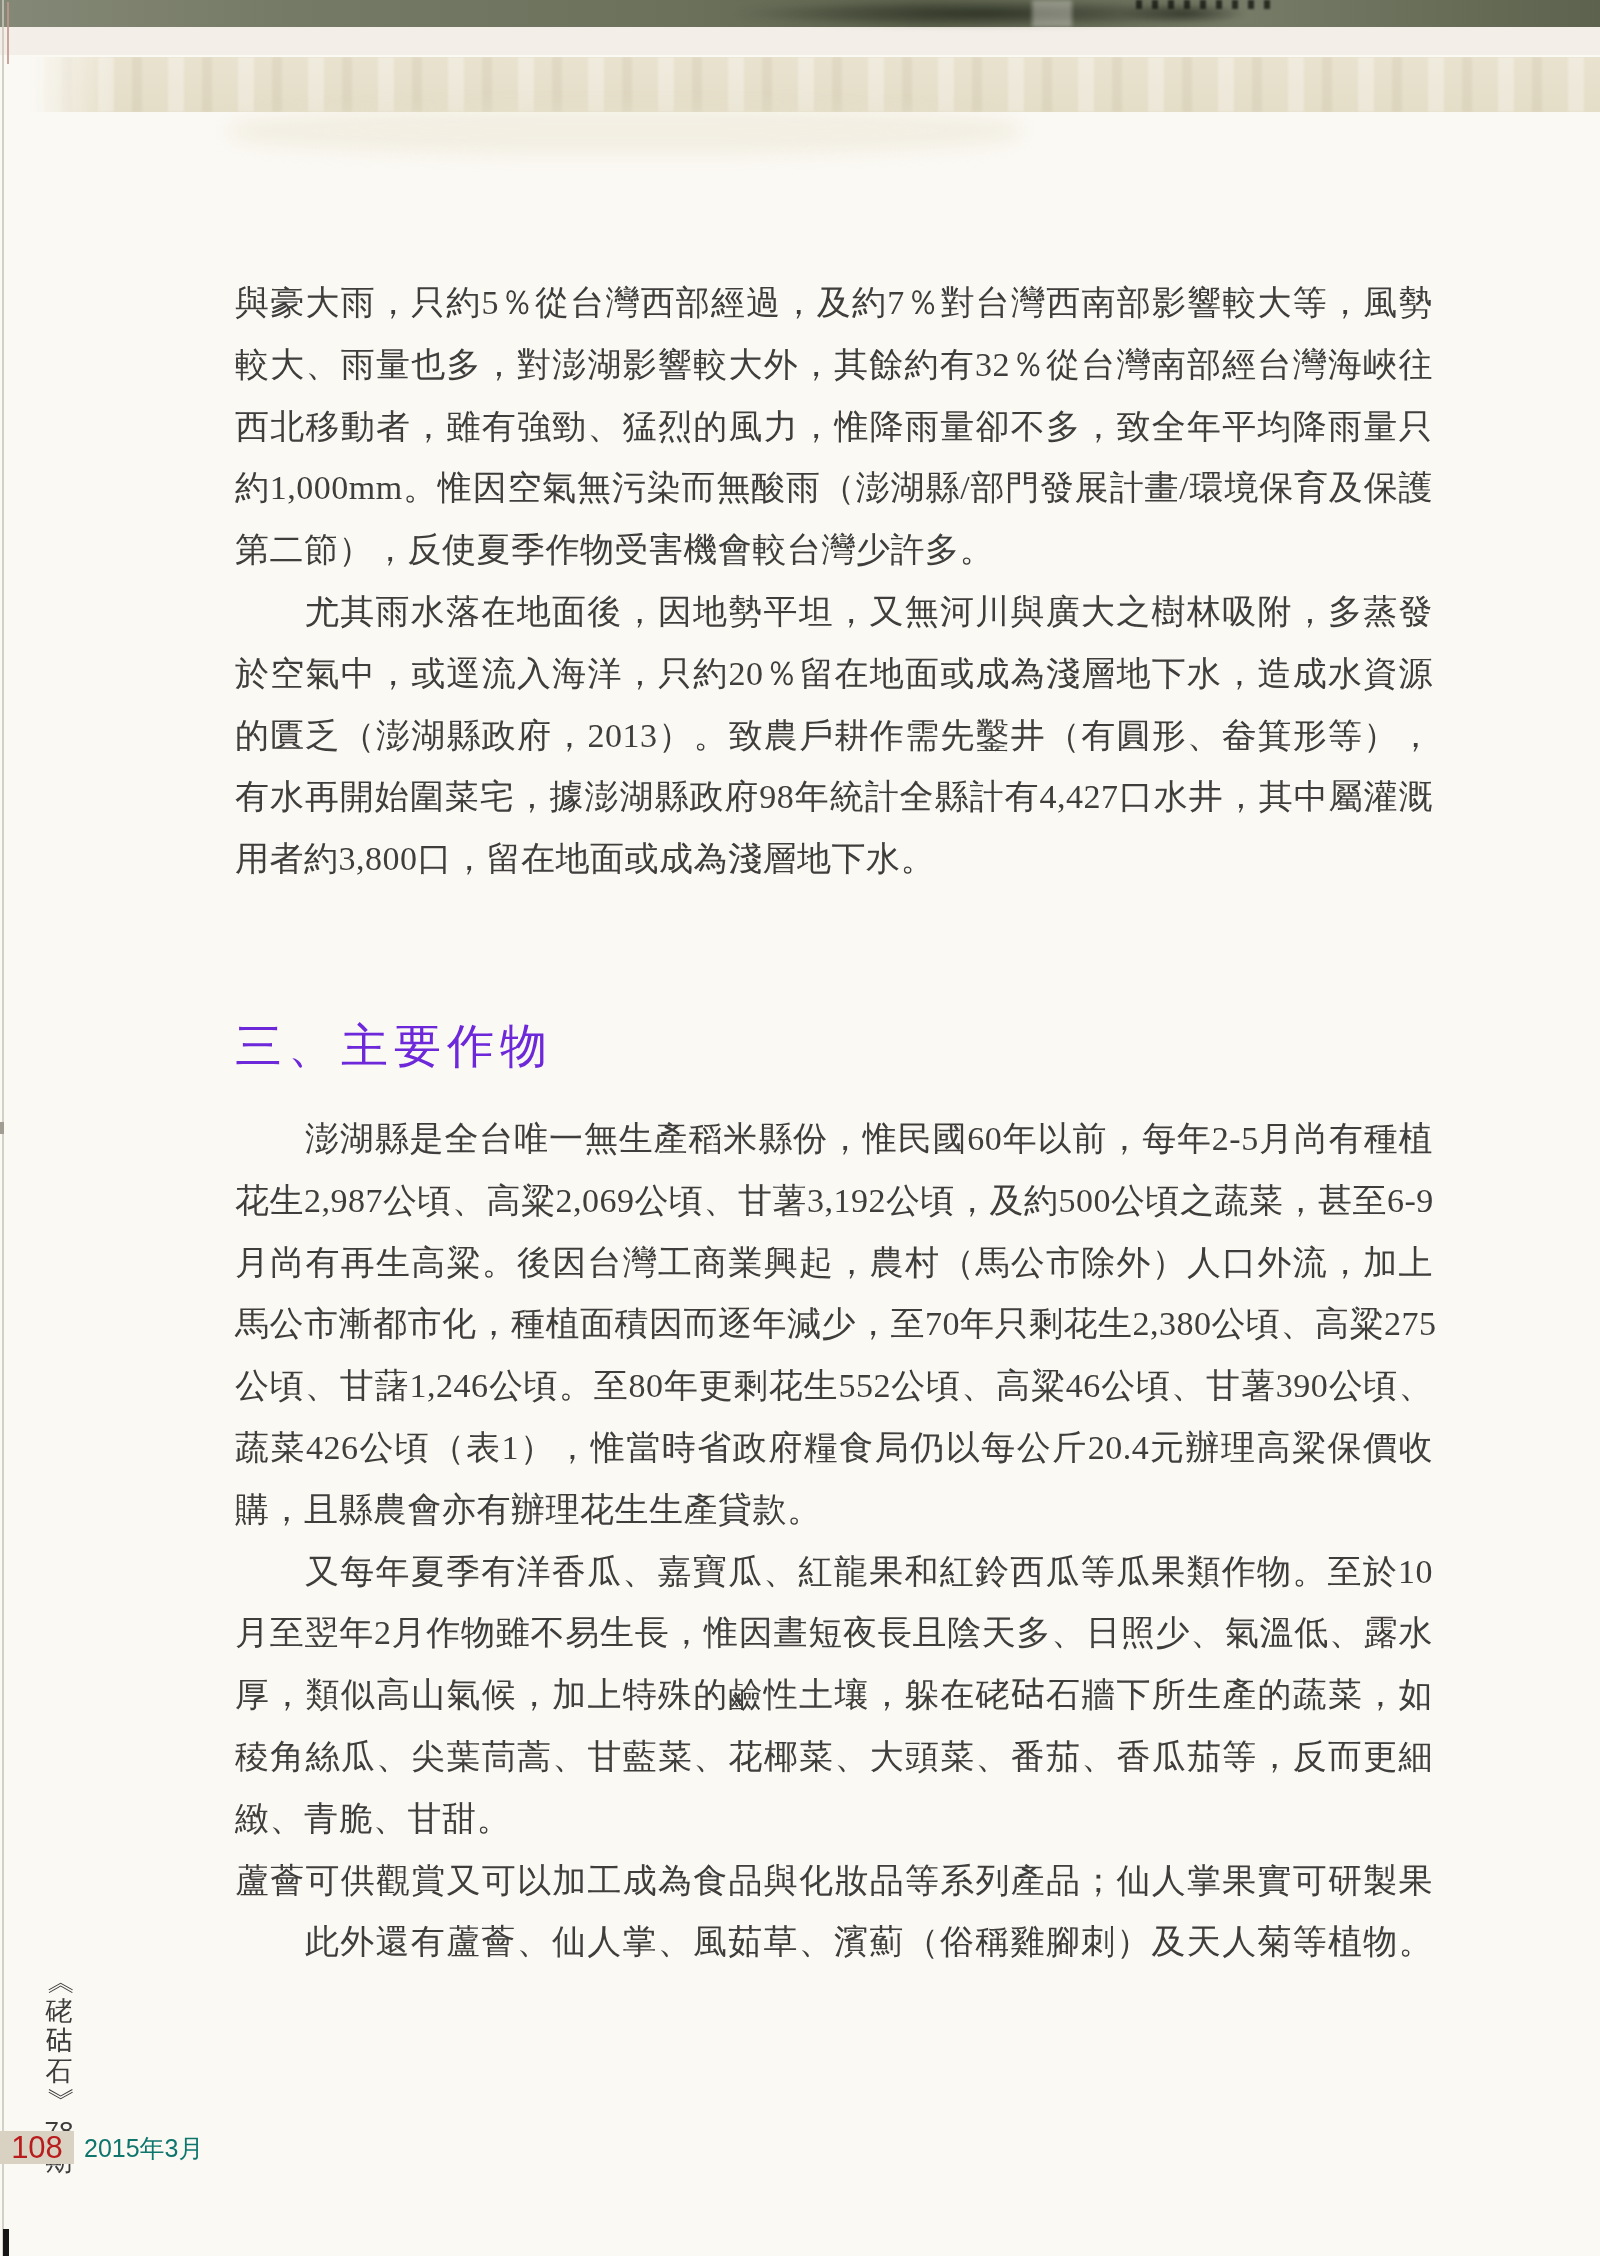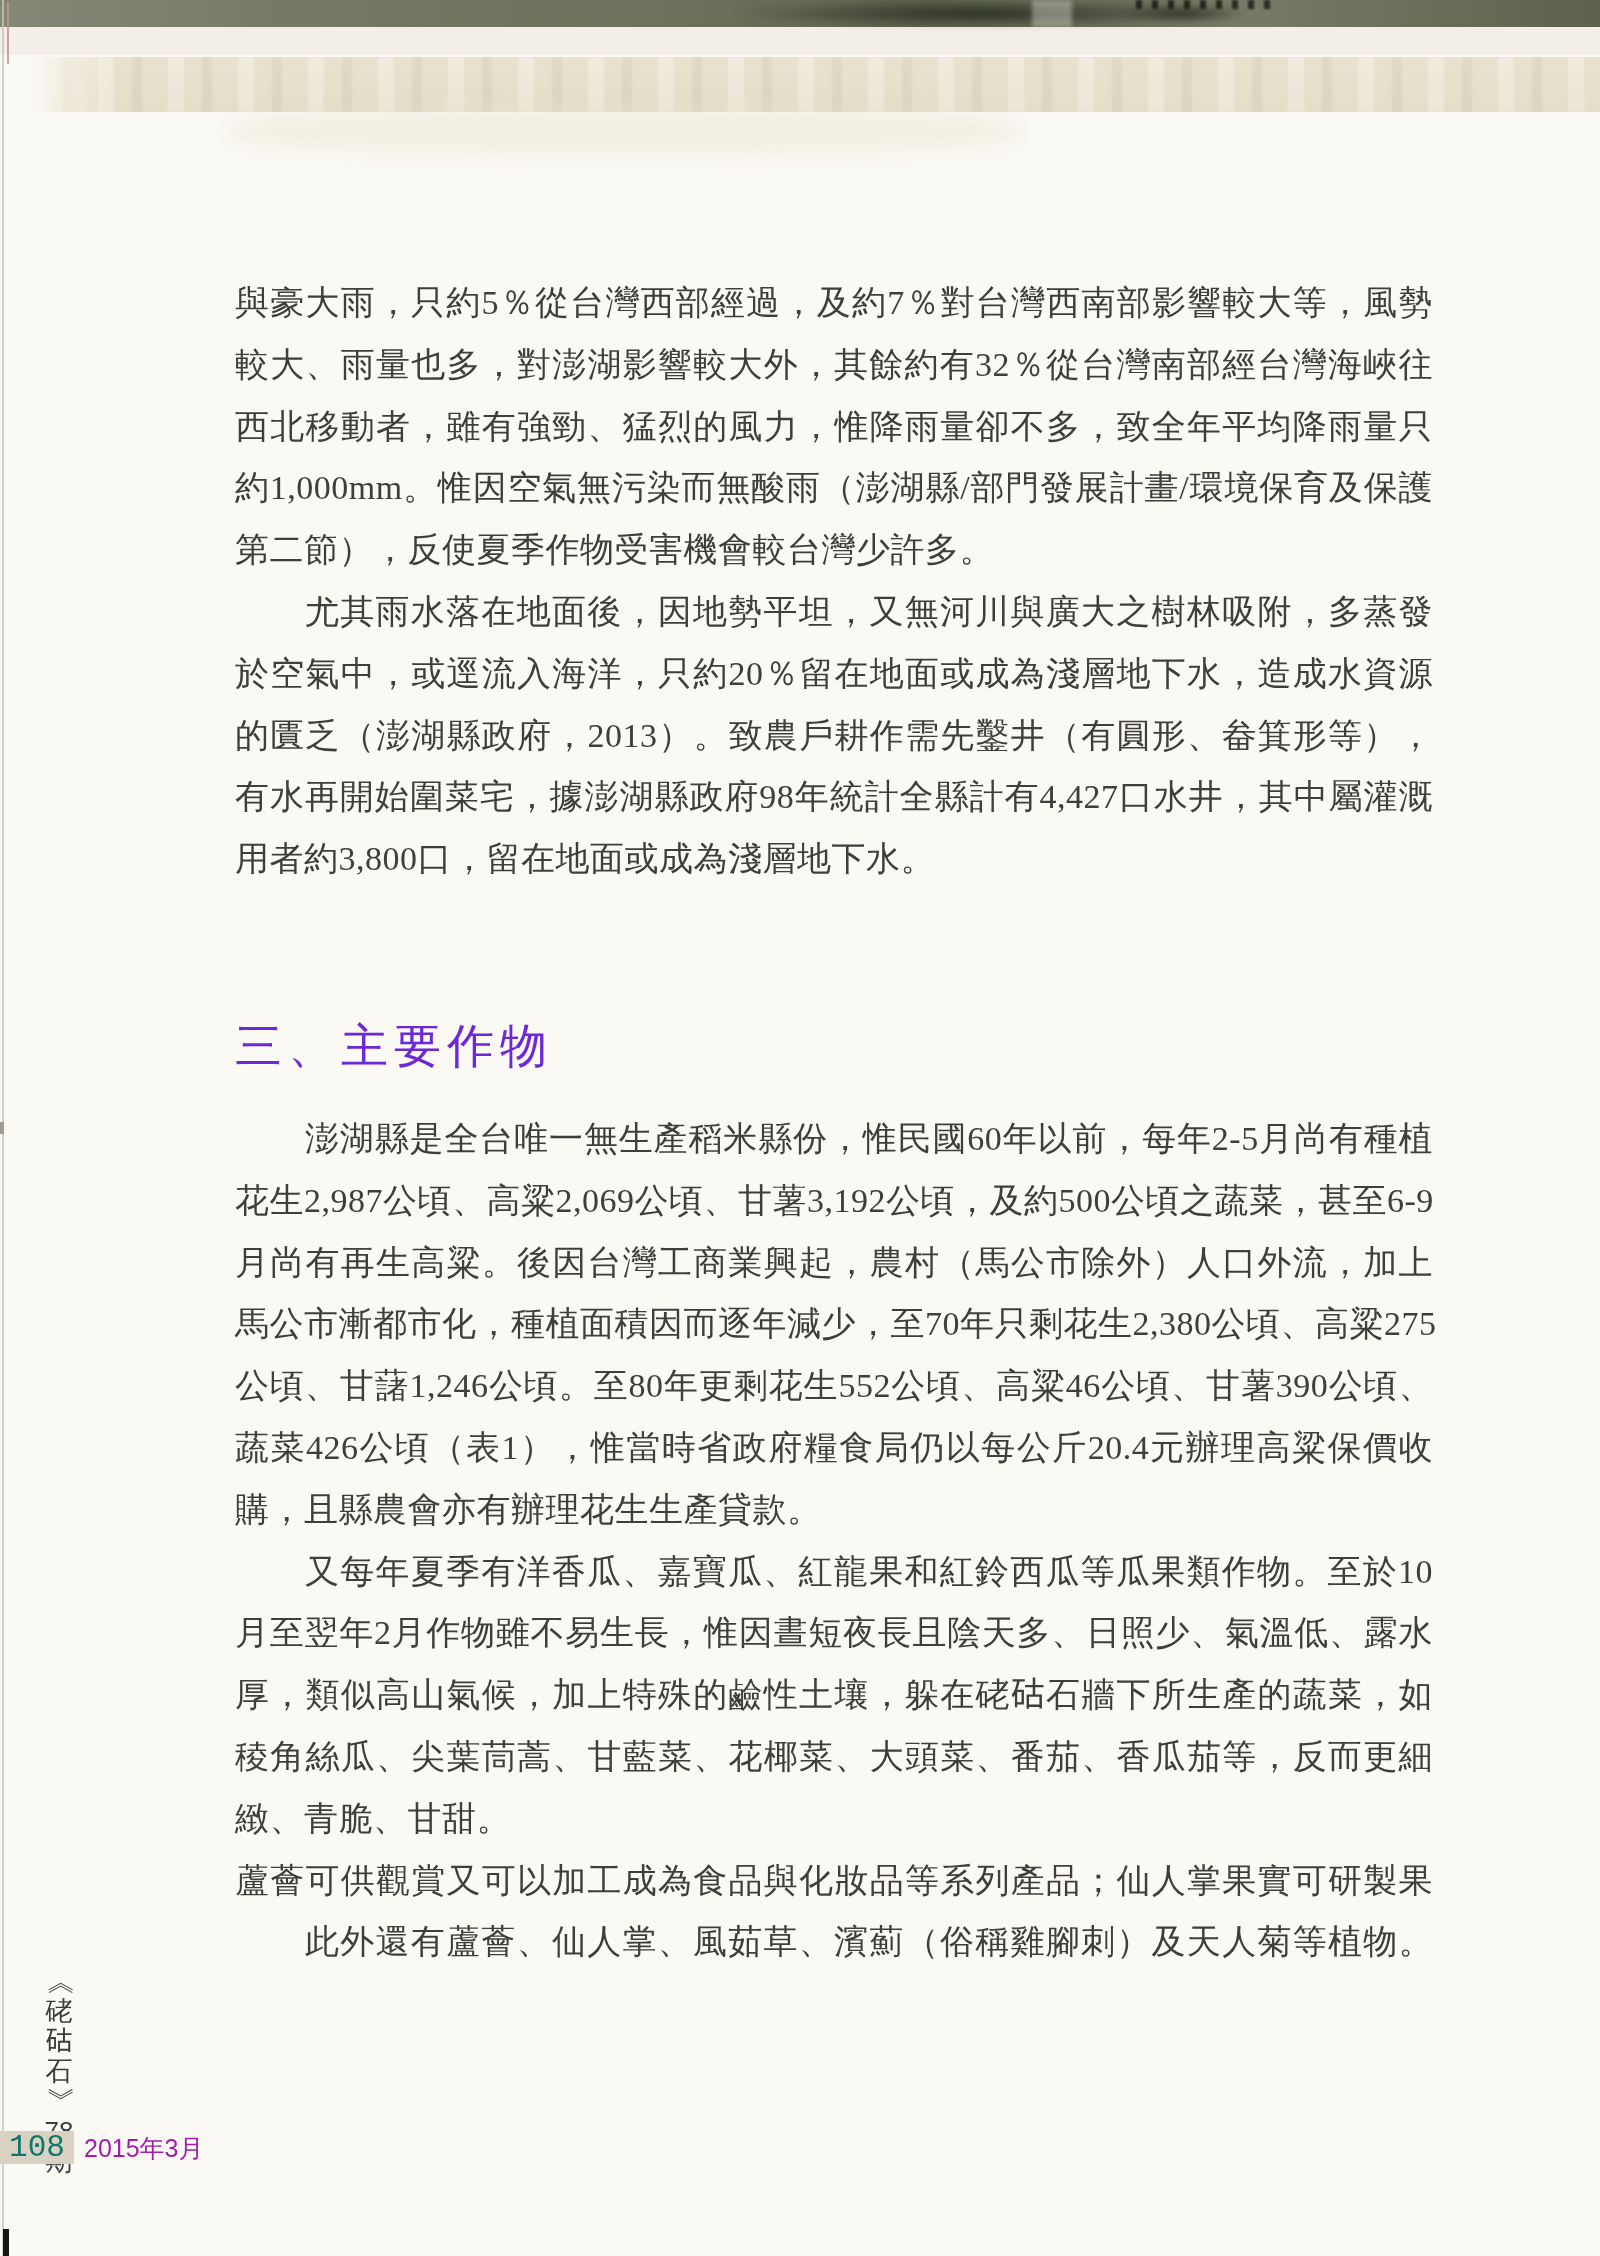--- a/index.html
+++ b/index.html
@@ -105,27 +105,27 @@
   }
   .vchar.bracket{transform:rotate(90deg);}
   .vchar.latin{font-size:26px;letter-spacing:0;}
   
   .pagenum-block{
     position:absolute;left:0;top:2131px;width:74px;height:33px;
     background:#d9d2c2;
     display:flex;align-items:center;justify-content:center;
   }
   .pagenum{
-    font-family:Liberation Mono, monospace;
-    font-size:31px;color:#0f766e;line-height:33px;
+    font-family:Liberation Sans, sans-serif;
+    font-size:31px;color:#b91c1c;line-height:33px;
   }
   .issue-date{
     position:absolute;left:84px;top:2133px;height:30px;line-height:30px;
     font-family:"Liberation Sans","DejaVu Sans",sans-serif;
-    font-size:25px;color:#a21caf;
+    font-size:25px;color:#0f766e;
   }
 </style>
 </head>
 <body>
 
 <div class="page">
 
   <div class="top-strip"></div>
   <div class="top-bar">
     <div class="smudge-a"></div>

